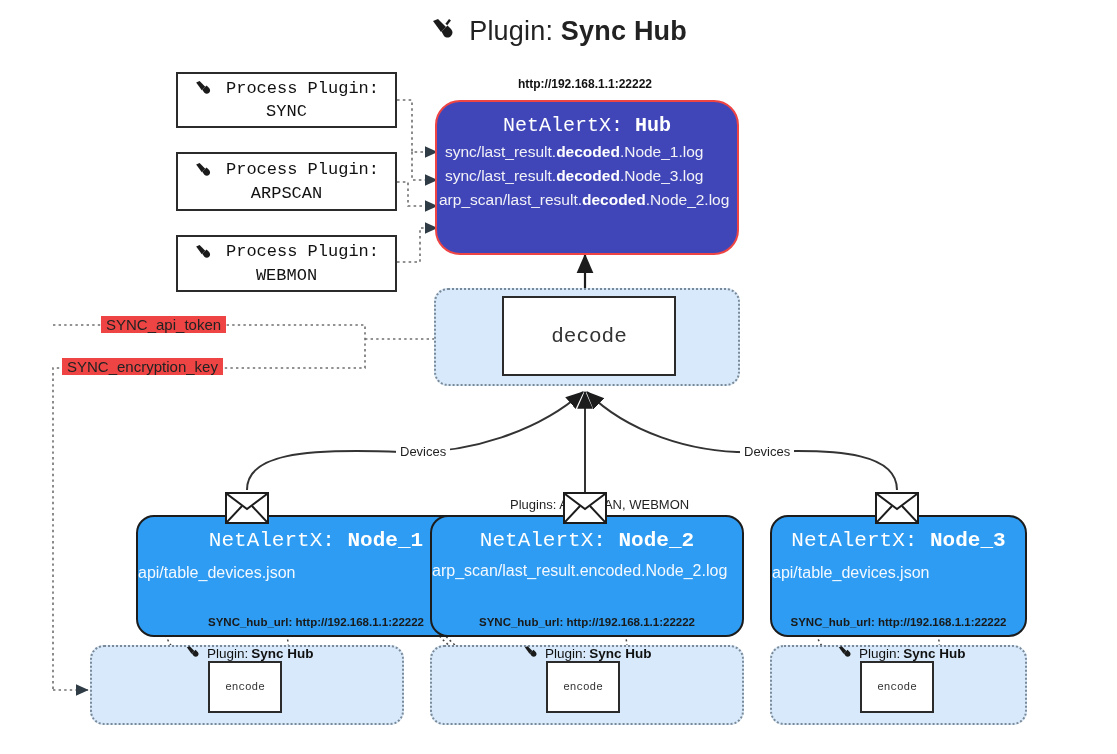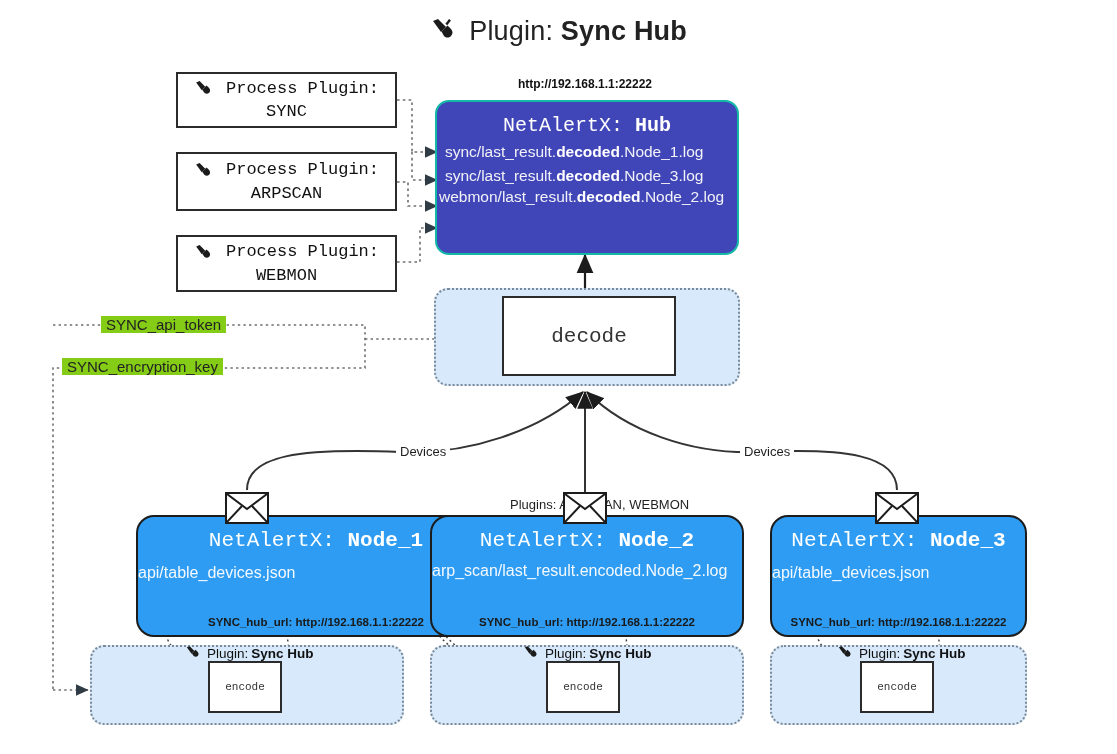--- a/index.html
+++ b/index.html
@@ -17,21 +17,21 @@
         font-family:"Liberation Mono","DejaVu Sans Mono",monospace;
         font-size:17px;line-height:1.38;color:#111;
         display:flex;flex-direction:column;align-items:center;justify-content:center;
         box-sizing:border-box;}
   .pbox .l1{display:flex;align-items:center;gap:13px;white-space:nowrap;}
   .pbox .l2{white-space:nowrap;}
 
   .plugicon{display:inline-block;width:19px;height:16px;position:relative;vertical-align:-2px;}
   .plugicon svg{display:block;}
 
-  .hub{position:absolute;background:#4046b8;border:2px solid #14b8a6;border-radius:14px;
+  .hub{position:absolute;background:#4046b8;border:2px solid #ef4444;border-radius:25px;
        box-sizing:border-box;color:#fff;}
   .hub .hubtitle{text-align:center;font-family:"Liberation Mono","DejaVu Sans Mono",monospace;
        font-size:20px;margin-top:12px;}
   .hub .hubtitle b{font-weight:bold;}
   .hub .row{font-size:15.5px;padding-left:8px;margin-top:6px;white-space:nowrap;color:#f2f2f7;}
   .hub .row b{font-weight:bold;color:#ffffff;}
   .huburl{position:absolute;font-size:12px;font-weight:bold;color:#111;text-align:center;}
 
   .container{position:absolute;background:#d7e9fa;border:2px dotted #7a8a99;
              box-sizing:border-box;}
@@ -47,21 +47,21 @@
         box-sizing:border-box;color:#fff;}
   .node .ntitle{text-align:center;font-family:"Liberation Mono","DejaVu Sans Mono",monospace;
         font-size:21px;margin-top:12px;}
   .node .ntitle b{font-weight:bold;}
   .node .nline{text-align:left;font-size:16px;margin-top:12px;color:#f4f9ff;white-space:nowrap;}
   .node .nfoot{position:absolute;left:0;right:0;bottom:7px;text-align:center;
         font-size:11.5px;font-weight:bold;color:#1a1a1a;}
 
   .edgelabel{position:absolute;font-size:13px;color:#1f1f1f;background:#fff;padding:0 4px;white-space:nowrap;}
 
-  .synclabel{position:absolute;font-size:15px;color:#222;background:#84cc16;padding:0 5px;white-space:nowrap;}
+  .synclabel{position:absolute;font-size:15px;color:#222;background:#ef4444;padding:0 5px;white-space:nowrap;}
 
   .pluglabel{position:absolute;font-size:13.5px;color:#111;white-space:nowrap;
              display:flex;align-items:center;gap:3px;z-index:5;}
   .pluglabel b{font-weight:bold;}
 
   .envelope{position:absolute;width:44px;height:32px;background:#fff;border:2px solid #1c1c1c;
             box-sizing:border-box;z-index:4;}
   .envelope svg{display:block;}
 </style>
 </head>
@@ -178,22 +178,22 @@
     <div class="hubtitle">
       <span>NetAlertX:</span>
       <b>Hub</b>
     </div>
     <div class="row">
       <span>sync/last_result.</span><b>decoded</b><span>.Node_1.log</span>
     </div>
     <div class="row">
       <span>sync/last_result.</span><b>decoded</b><span>.Node_3.log</span>
     </div>
-    <div class="row" style="padding-left:2px;margin-top:3px;">
-      <span>webmon/last_result.</span><b>decoded</b><span>.Node_2.log</span>
+    <div class="row" style="padding-left:2px;">
+      <span>arp_scan/last_result.</span><b>decoded</b><span>.Node_2.log</span>
     </div>
   </div>
 
   <div class="container rounded" style="left:434px;top:288px;width:306px;height:98px;"></div>
   <div class="wbox decode" style="left:502px;top:296px;width:174px;height:80px;">
     <span>decode</span>
   </div>
 
   <div class="synclabel" style="left:101px;top:316px;">SYNC_api_token</div>
   <div class="synclabel" style="left:62px;top:358px;">SYNC_encryption_key</div>

